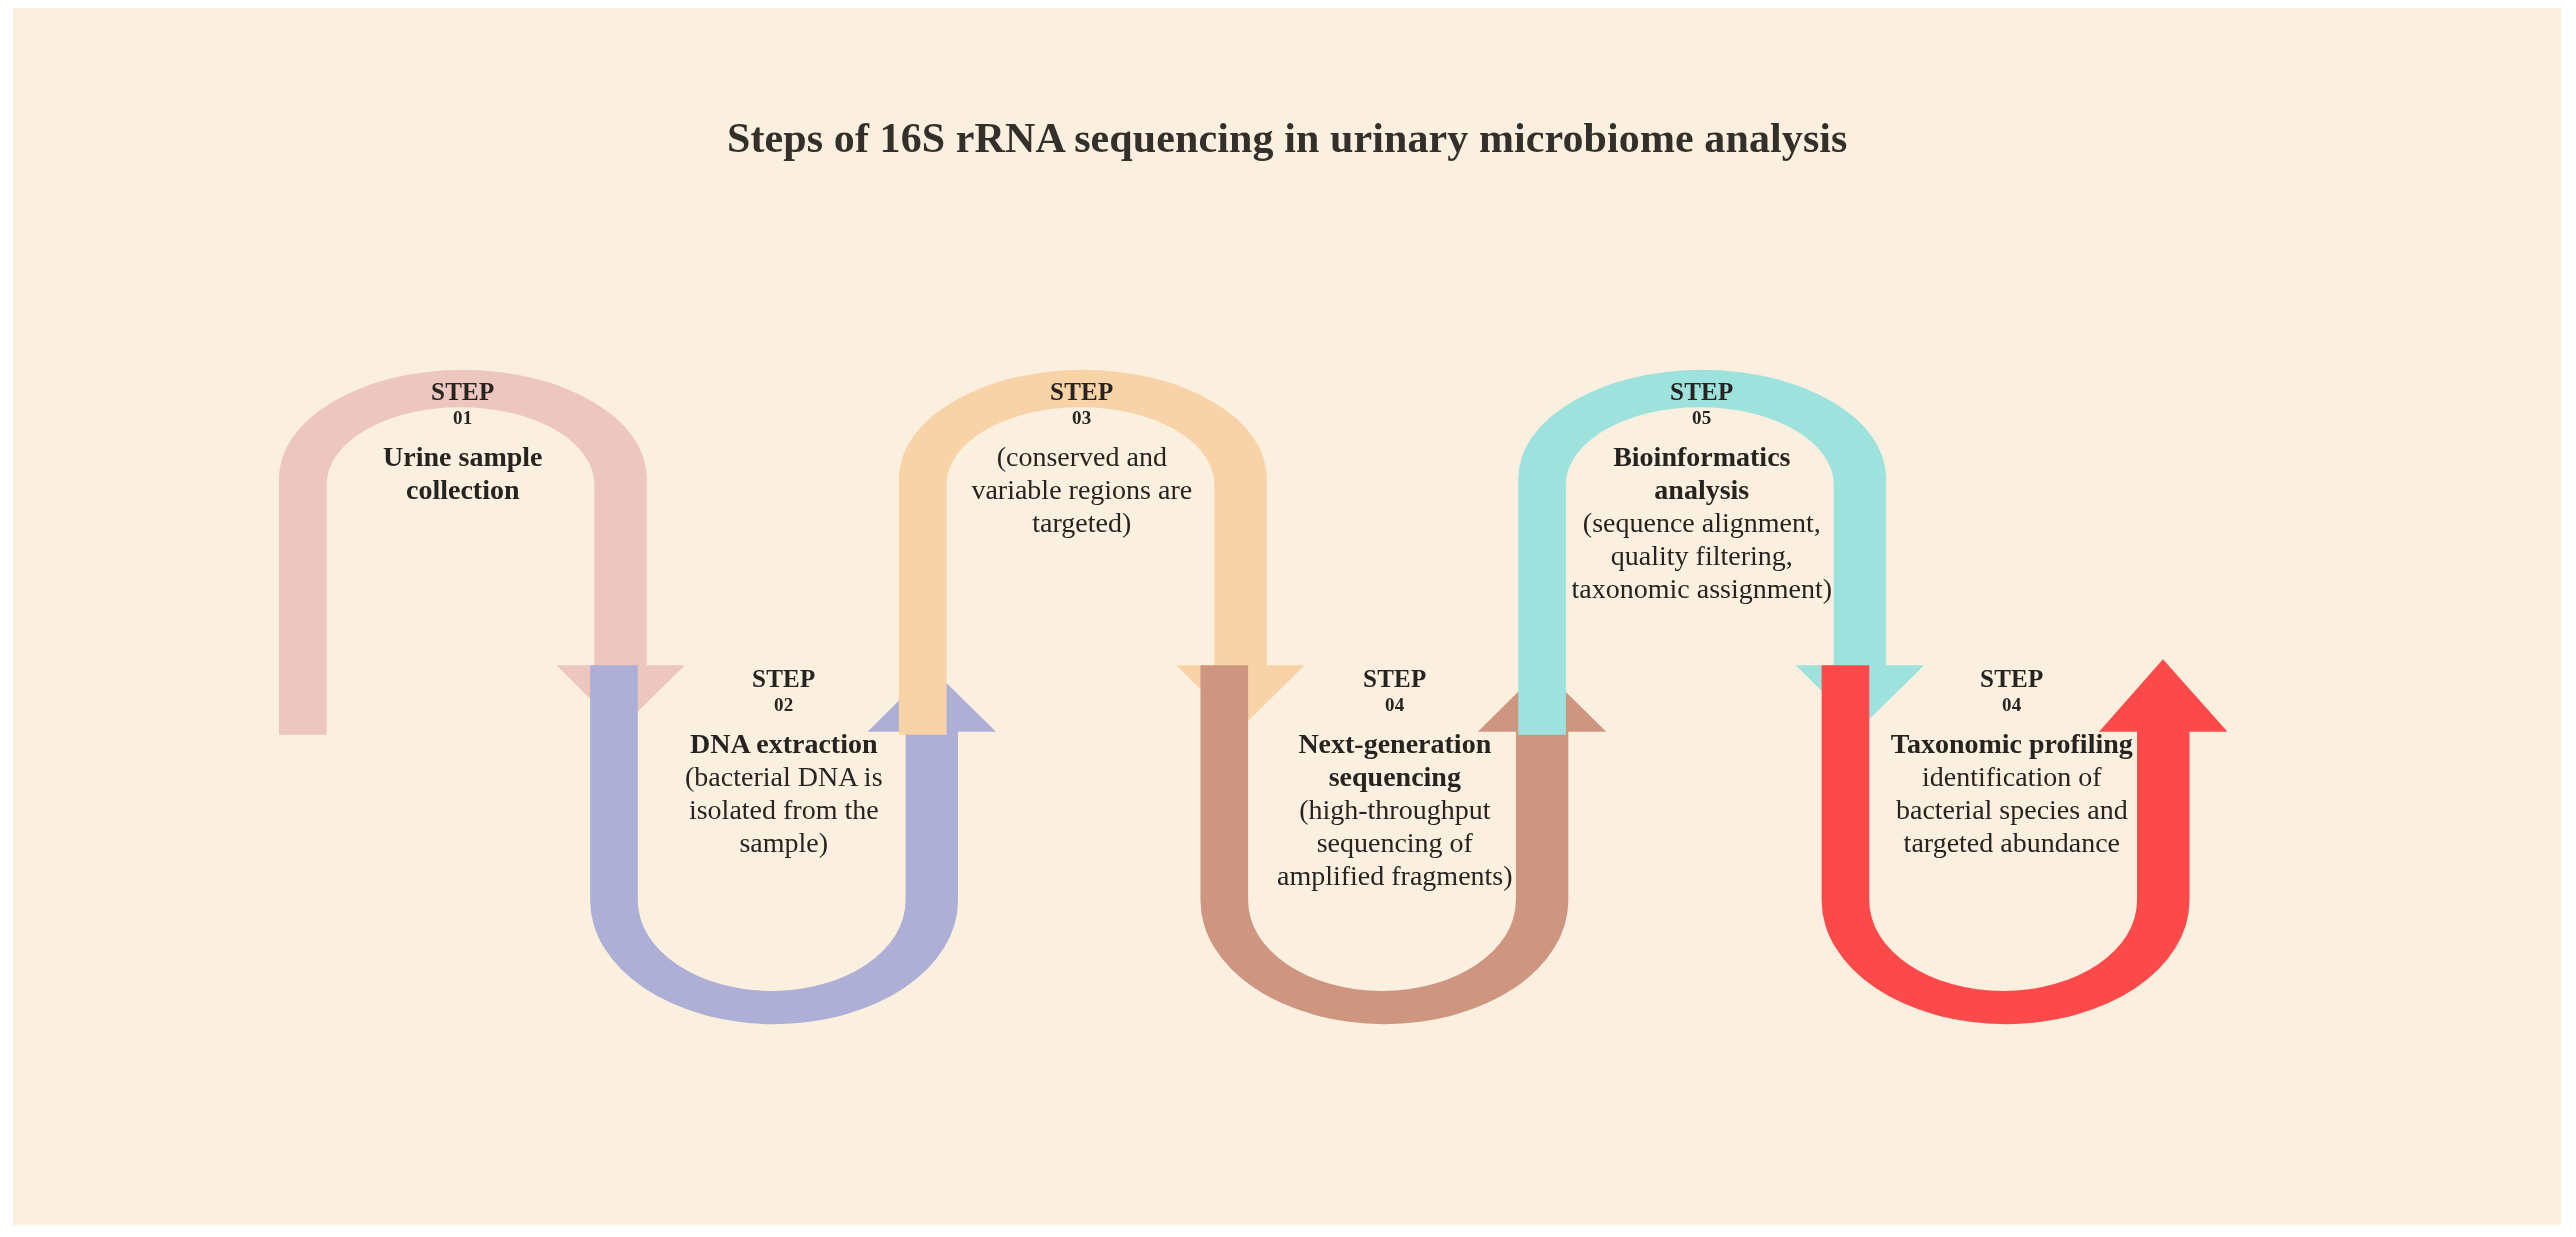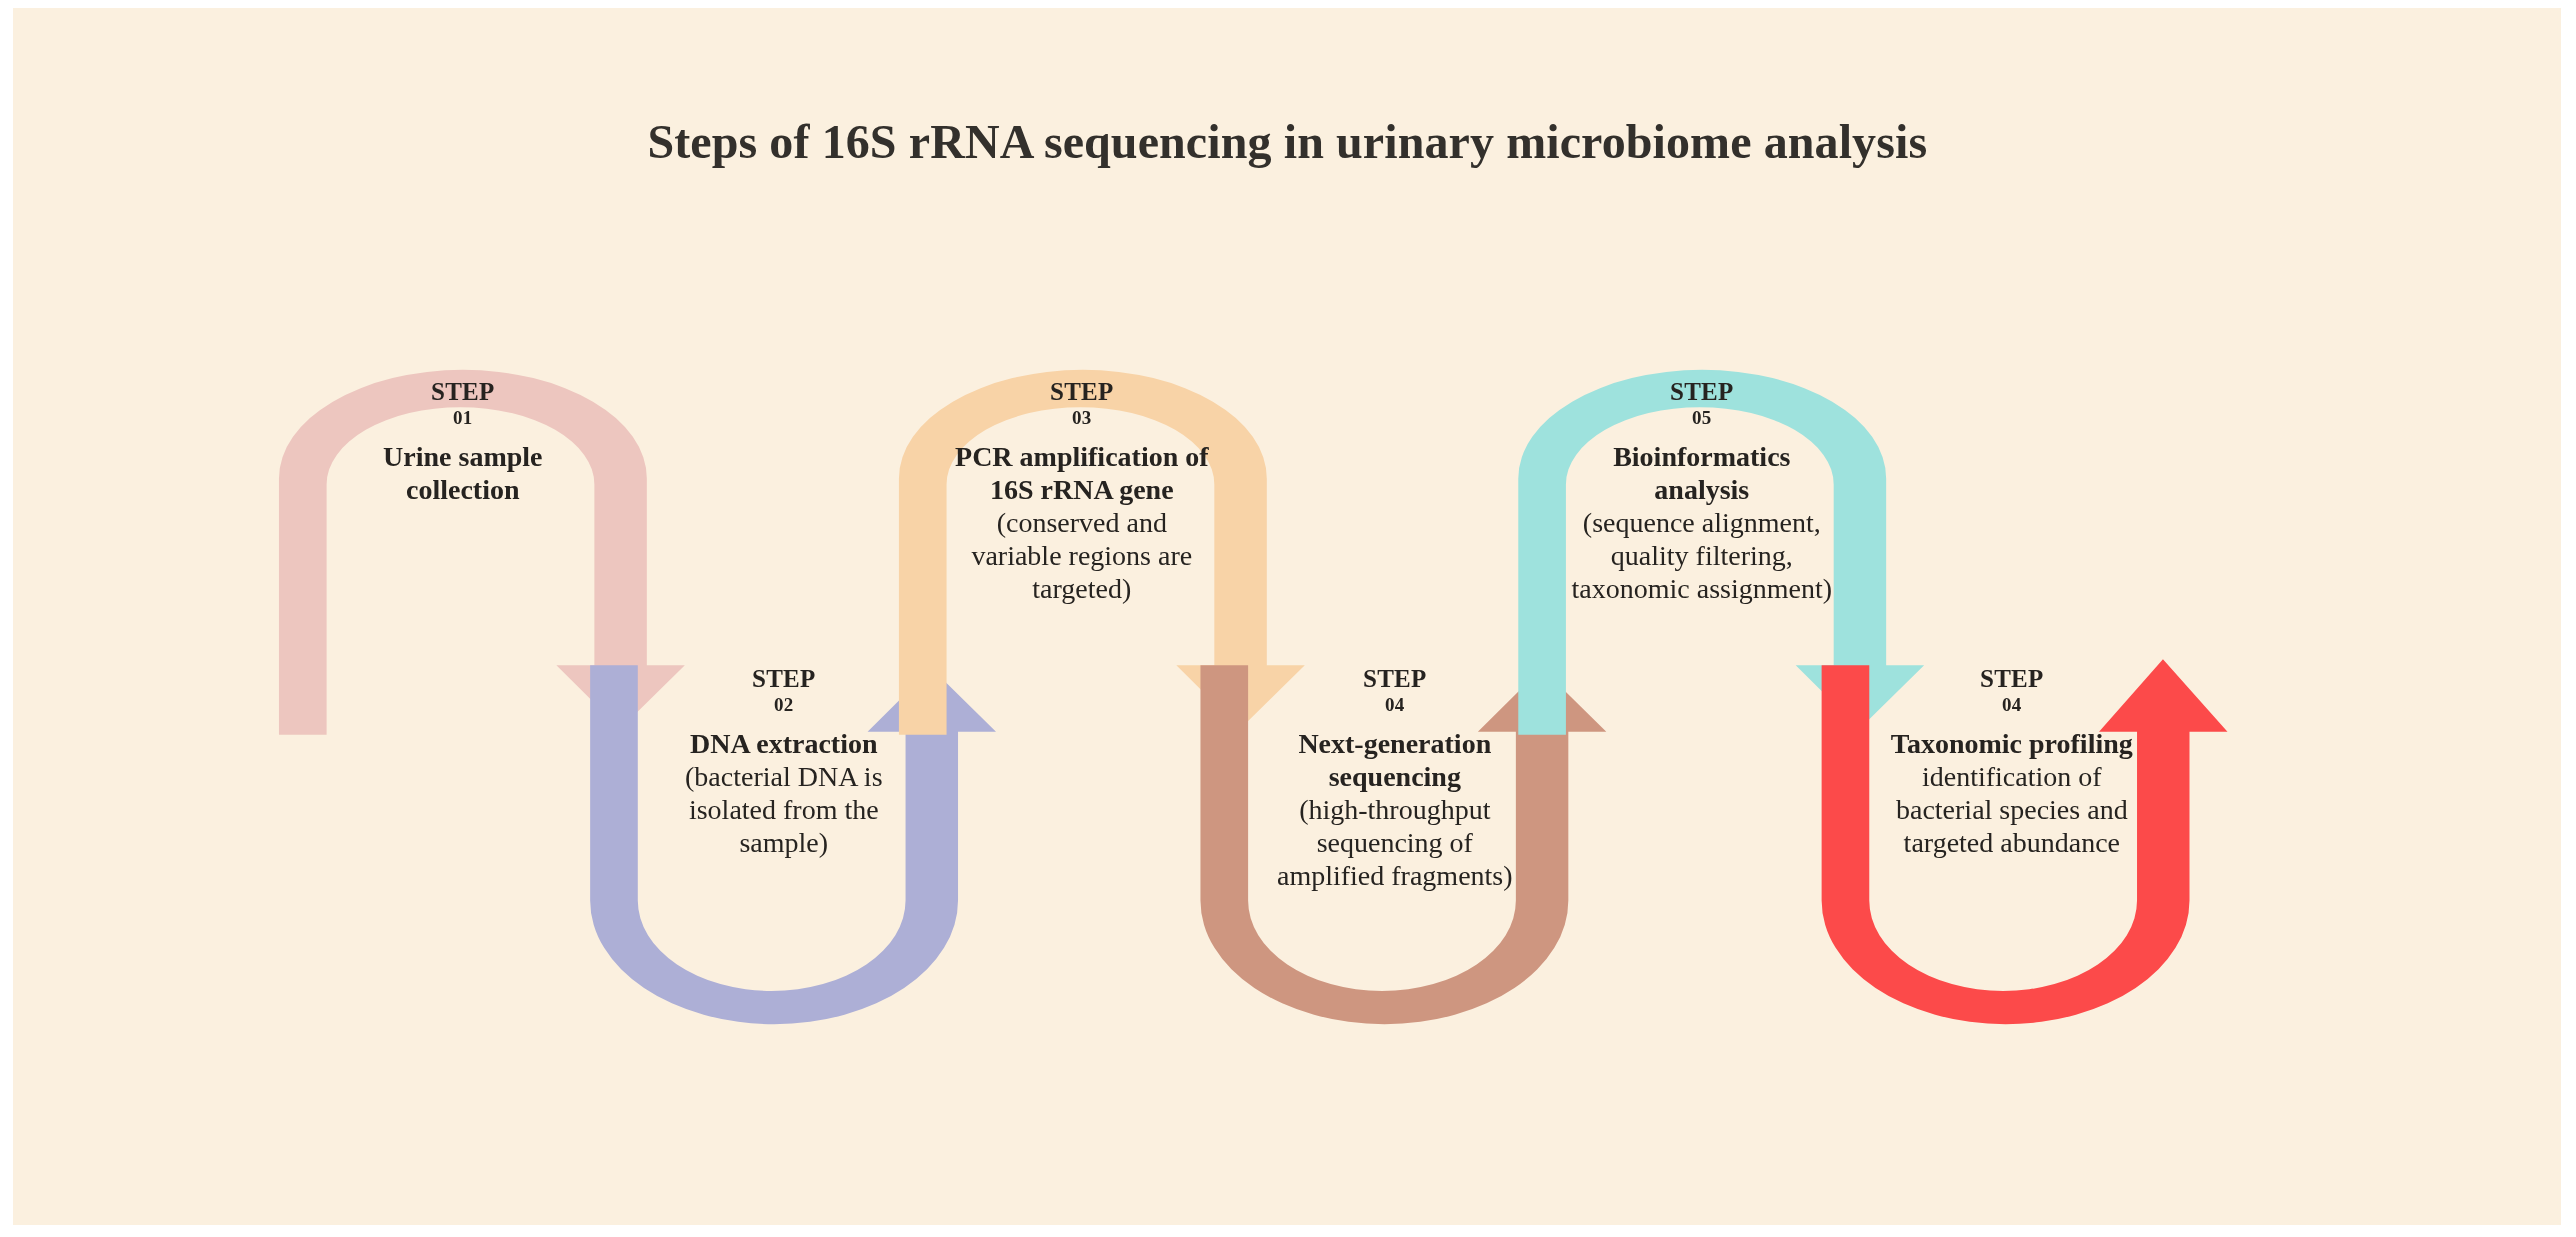--- a/index.html
+++ b/index.html
@@ -20,21 +20,21 @@
     width: 2548px;
     height: 1217px;
     background: #FBF0DF;
   }
   #title {
     position: absolute;
     left: 0;
     top: 0;
     width: 2548px;
     text-align: center;
-    font-size: 48px;
+    font-size: 42px;
     font-weight: bold;
     color: #33302C;
     letter-spacing: 0.1px;
   }
   #diagram {
     position: absolute;
     left: 0;
     top: 0;
     width: 2548px;
     height: 1217px;
@@ -168,21 +168,20 @@
   <div class="step-text" style="left:641px; top:656px; width:259px;">
     <div class="step-kicker">STEP</div>
     <div class="step-num">02</div>
     <div class="step-head">DNA extraction</div>
     <div class="step-body">(bacterial DNA is isolated from the sample)</div>
   </div>
 
   <div class="step-text" style="left:936px; top:369px; width:265px;">
     <div class="step-kicker">STEP</div>
     <div class="step-num">03</div>
-    <div class="step-head">PCR amplification of 16S rRNA gene</div>
     <div class="step-body">(conserved and variable regions are targeted)</div>
   </div>
 
   <div class="step-text" style="left:1252px; top:656px; width:259px;">
     <div class="step-kicker">STEP</div>
     <div class="step-num">04</div>
     <div class="step-head">Next-generation sequencing</div>
     <div class="step-body">(high-throughput sequencing of amplified fragments)</div>
   </div>
 

